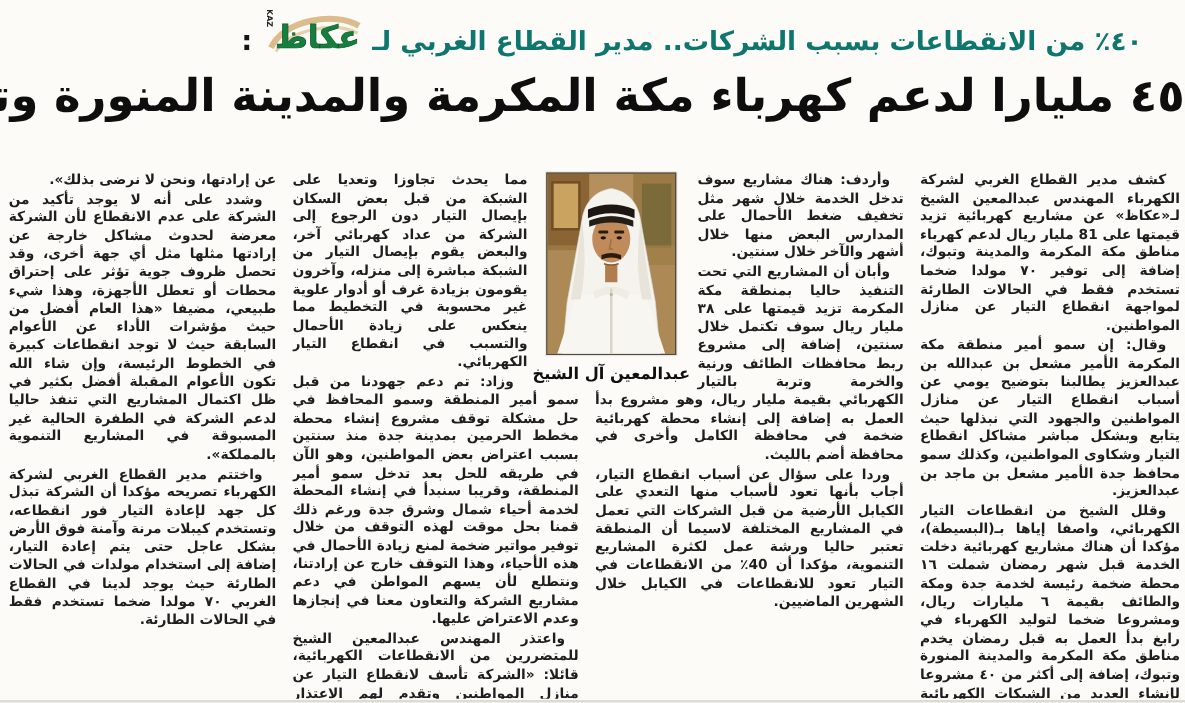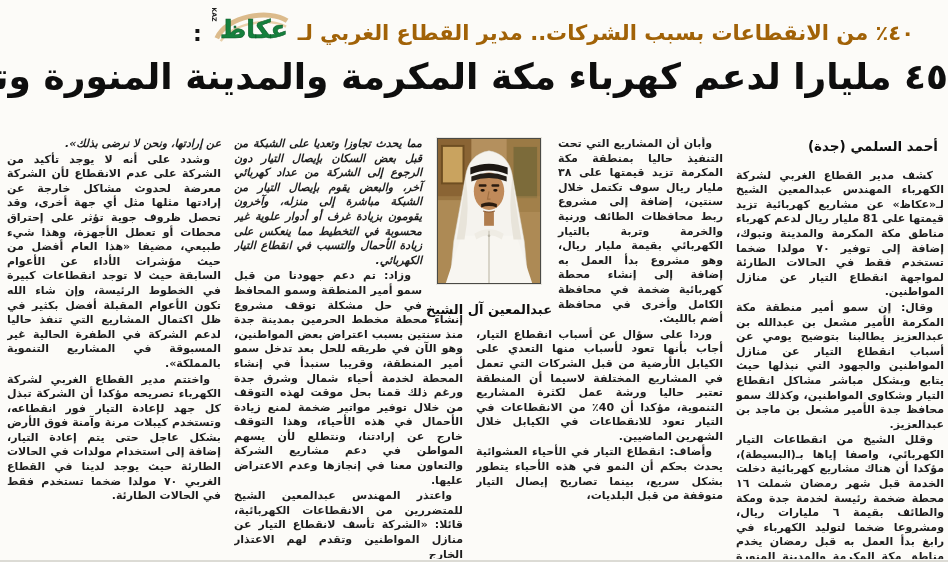--- a/index.html
+++ b/index.html
@@ -19,21 +19,21 @@
     display: flex;
     align-items: center;
     justify-content: flex-start;
     padding: 14px 34px 0 0;
     gap: 7px;
     height: 52px;
   }
   .kicker-text {
     font-size: 21px;
     font-weight: bold;
-    color: #a16207;
+    color: #0f766e;
     letter-spacing: -0.3px;
     white-space: nowrap;
   }
   .logo-wrap { width: 82px; height: 40px; margin-top: -10px; flex: 0 0 auto; }
   .kicker-colon { font-size: 22px; font-weight: bold; color: #141414; }
   .headline {
     margin-top: 2px;
     font-size: 36px;
     font-weight: bold;
     line-height: 1.25;
@@ -57,21 +57,21 @@
     line-height: 14.6px;
     text-align: justify;
     overflow: hidden;
     letter-spacing: -0.1px;
   }
   .col-1 { flex: 0 0 208px; }
   .col-2 { flex: 0 0 247px; }
   .col-3 { flex: 0 0 229px; }
   .col-4 { flex: 0 0 214px; }
   .col p { margin: 0 0 1px 0; text-indent: 11px; }
-  .col p.cont { text-indent: 0; font-style: italic; }
+  .col p.cont { text-indent: 0; }
   .byline {
     font-size: 13.5px;
     font-weight: bold;
     text-align: right;
     color: #0f0f0f;
     margin: 2px 6px 15px 0;
   }
   .float-l { float: left; width: 82px; height: 174px; }
   .float-r { float: right; width: 41px; height: 174px; }
   
@@ -83,21 +83,21 @@
   }
   .photo-frame {
     width: 104px; height: 146px;
     margin: 2px auto 0 auto;
     border: 1px solid #4a4a46;
     background: #b4905e;
     box-shadow: 0 0 0 1px #e8e6e0;
   }
   .photo-frame svg { display: block; width: 100%; height: 100%; }
   .photo-caption {
-    margin-top: 18px;
+    margin-top: 8px;
     font-size: 13px;
     font-weight: bold;
     color: #0f0f0f;
     letter-spacing: -0.2px;
     white-space: nowrap;
   }
   
   .bottom-rule {
     position: absolute;
     bottom: 0; left: 0; right: 0;
@@ -123,31 +123,30 @@
         </svg>
       </span>
       <span class="kicker-colon">:</span>
     </div>
     <h1 class="headline">٤٥ مليارا لدعم كهرباء مكة المكرمة والمدينة المنورة وتبوك</h1>
   </header>
 
   <div class="body-area">
 
     <div class="col col-1">
-      <div class="byline">أحمد السلمي (جدة)</div>
       <p>كشف مدير القطاع الغربي لشركة الكهرباء المهندس عبدالمعين الشيخ لـ«عكاظ» عن مشاريع كهربائية تزيد قيمتها على 81 مليار ريال لدعم كهرباء مناطق مكة المكرمة والمدينة وتبوك، إضافة إلى توفير ٧٠ مولدا ضخما تستخدم فقط في الحالات الطارئة لمواجهة انقطاع التيار عن منازل المواطنين.</p>
       <p>وقال: إن سمو أمير منطقة مكة المكرمة الأمير مشعل بن عبدالله بن عبدالعزيز يطالبنا بتوضيح يومي عن أسباب انقطاع التيار عن منازل المواطنين والجهود التي نبذلها حيث يتابع وبشكل مباشر مشاكل انقطاع التيار وشكاوى المواطنين، وكذلك سمو محافظ جدة الأمير مشعل بن ماجد بن عبدالعزيز.</p>
       <p>وقلل الشيخ من انقطاعات التيار الكهربائي، واصفا إياها بـ(البسيطة)، مؤكدا أن هناك مشاريع كهربائية دخلت الخدمة قبل شهر رمضان شملت ١٦ محطة ضخمة رئيسة لخدمة جدة ومكة والطائف بقيمة ٦ مليارات ريال، ومشروعا ضخما لتوليد الكهرباء في رابغ بدأ العمل به قبل رمضان يخدم مناطق مكة المكرمة والمدينة المنورة وتبوك، إضافة إلى أكثر من ٤٠ مشروعا لإنشاء العديد من الشبكات الكهربائية لنقل وربط التيار تهدف إلى تقديم الخدمة المميزة لهذه المناطق.</p>
     </div>
 
     <div class="col col-2">
       <div class="float-l"></div>
+      <p>وأردف: هناك مشاريع سوف تدخل الخدمة خلال شهر مثل تخفيف ضغط الأحمال على المدارس البعض منها خلال أشهر والآخر خلال سنتين.</p>
       <p>وأبان أن المشاريع التي تحت التنفيذ حاليا بمنطقة مكة المكرمة تزيد قيمتها على ٣٨ مليار ريال سوف تكتمل خلال سنتين، إضافة إلى مشروع ربط محافظات الطائف ورنية والخرمة وتربة بالتيار الكهربائي بقيمة مليار ريال، وهو مشروع بدأ العمل به إضافة إلى إنشاء محطة كهربائية ضخمة في محافظة الكامل وأخرى في محافظة أضم بالليث.</p>
       <p>وردا على سؤال عن أسباب انقطاع التيار، أجاب بأنها تعود لأسباب منها التعدي على الكيابل الأرضية من قبل الشركات التي تعمل في المشاريع المختلفة لاسيما أن المنطقة تعتبر حاليا ورشة عمل لكثرة المشاريع التنموية، مؤكدا أن 40٪ من الانقطاعات في التيار تعود للانقطاعات في الكيابل خلال الشهرين الماضيين.</p>
-      <p>وأضاف: انقطاع التيار في الأحياء العشوائية يحدث بحكم أن النمو في هذه الأحياء يتطور بشكل سريع، بينما تصاريح إيصال التيار متوقفة من قبل البلديات،</p>
     </div>
 
     <div class="col col-3">
       <div class="float-r"></div>
       <p class="cont">مما يحدث تجاوزا وتعديا على الشبكة من قبل بعض السكان بإيصال التيار دون الرجوع إلى الشركة من عداد كهربائي آخر، والبعض يقوم بإيصال التيار من الشبكة مباشرة إلى منزله، وآخرون يقومون بزيادة غرف أو أدوار علوية غير محسوبة في التخطيط مما ينعكس على زيادة الأحمال والتسبب في انقطاع التيار الكهربائي.</p>
       <p>وزاد: تم دعم جهودنا من قبل سمو أمير المنطقة وسمو المحافظ في حل مشكلة توقف مشروع إنشاء محطة مخطط الحرمين بمدينة جدة منذ سنتين بسبب اعتراض بعض المواطنين، وهو الآن في طريقه للحل بعد تدخل سمو أمير المنطقة، وقريبا سنبدأ في إنشاء المحطة لخدمة أحياء شمال وشرق جدة ورغم ذلك قمنا بحل موقت لهذه التوقف من خلال توفير مواتير ضخمة لمنع زيادة الأحمال في هذه الأحياء، وهذا التوقف خارج عن إرادتنا، ونتطلع لأن يسهم المواطن في دعم مشاريع الشركة والتعاون معنا في إنجازها وعدم الاعتراض عليها.</p>
       <p>واعتذر المهندس عبدالمعين الشيخ للمتضررين من الانقطاعات الكهربائية، قائلا: «الشركة تأسف لانقطاع التيار عن منازل المواطنين وتقدم لهم الاعتذار الخارج</p>
     </div>
 
     <div class="col col-4">

